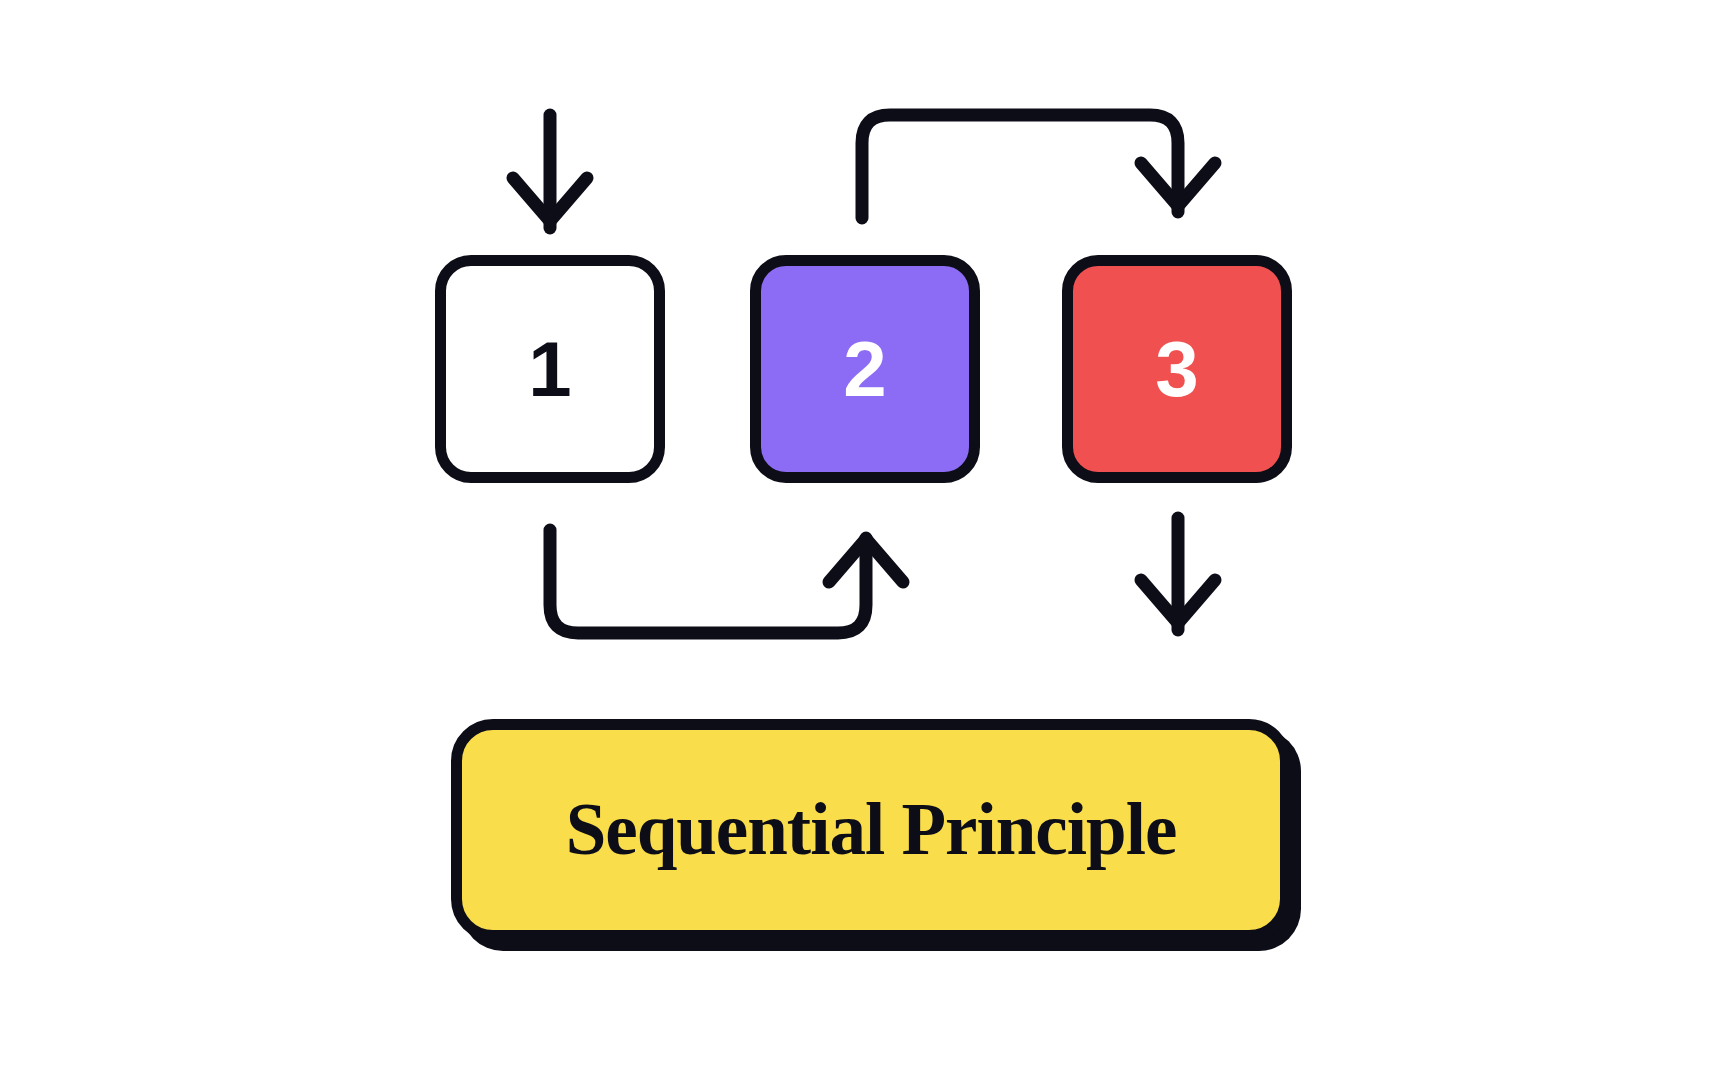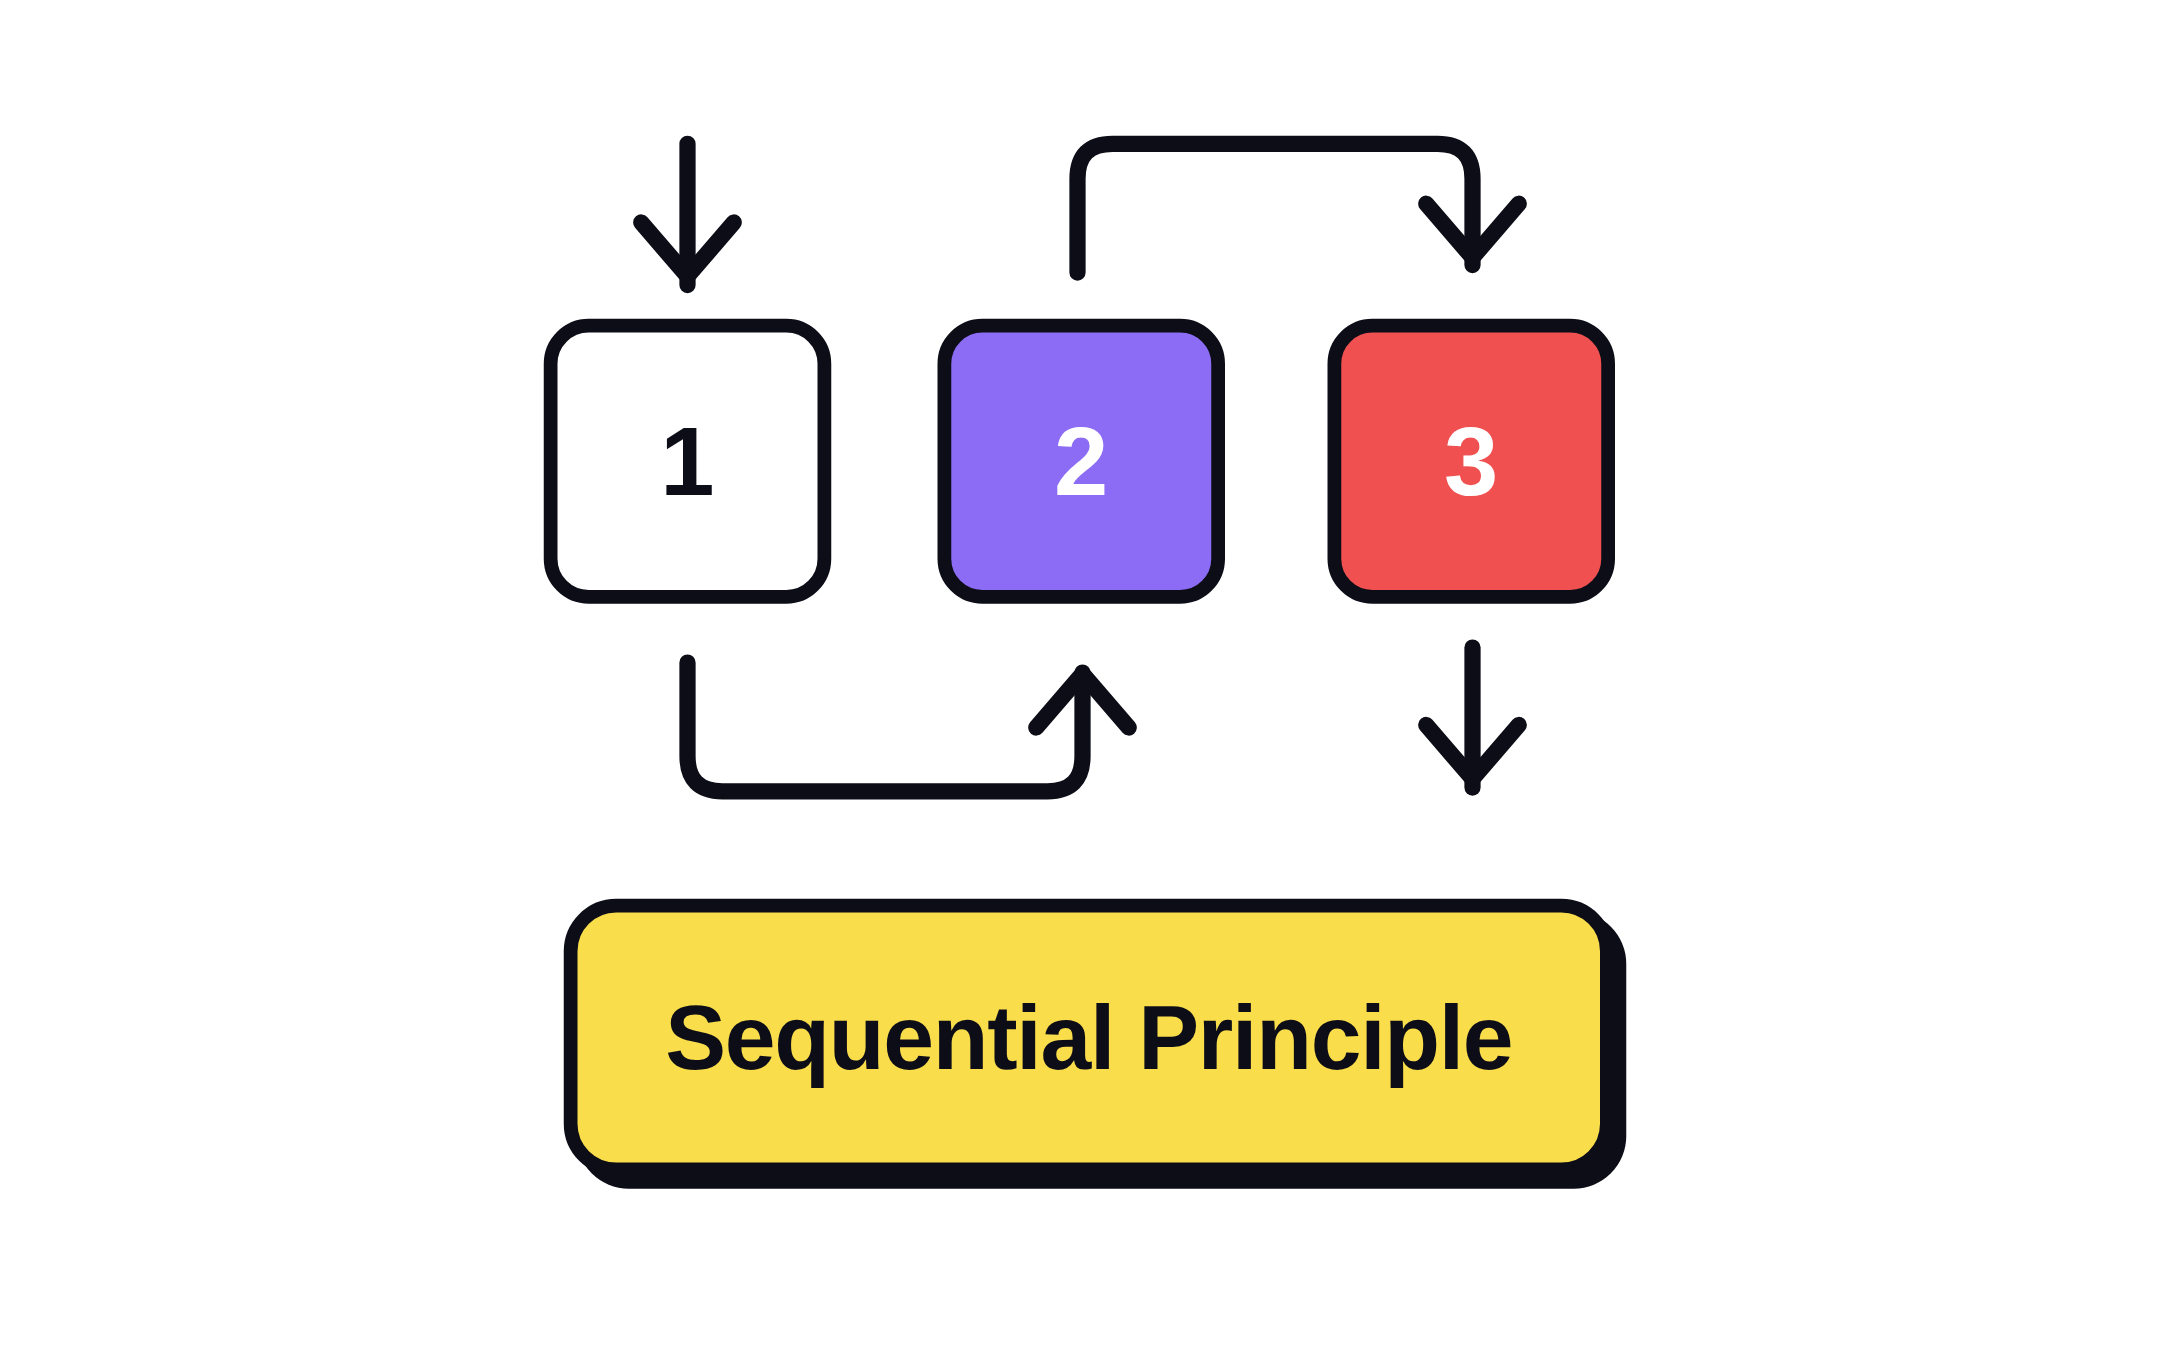--- a/index.html
+++ b/index.html
@@ -73,21 +73,21 @@
     border-radius: 42px;
     border: 11px solid #0d0d18;
     box-sizing: border-box;
     background: #f9dd4b;
     display: flex;
     align-items: center;
     justify-content: center;
     box-shadow: 10px 10px 0 0 #0d0d18;
   }
   #caption-text {
-    font-family: Liberation Sans, sans-serif;
+    font-family: Liberation Serif, serif;
     font-size: 73px;
     font-weight: bold;
     color: #0d0d18;
     letter-spacing: -1px;
     white-space: nowrap;
     user-select: none;
   }
 </style>
 </head>
 <body>

